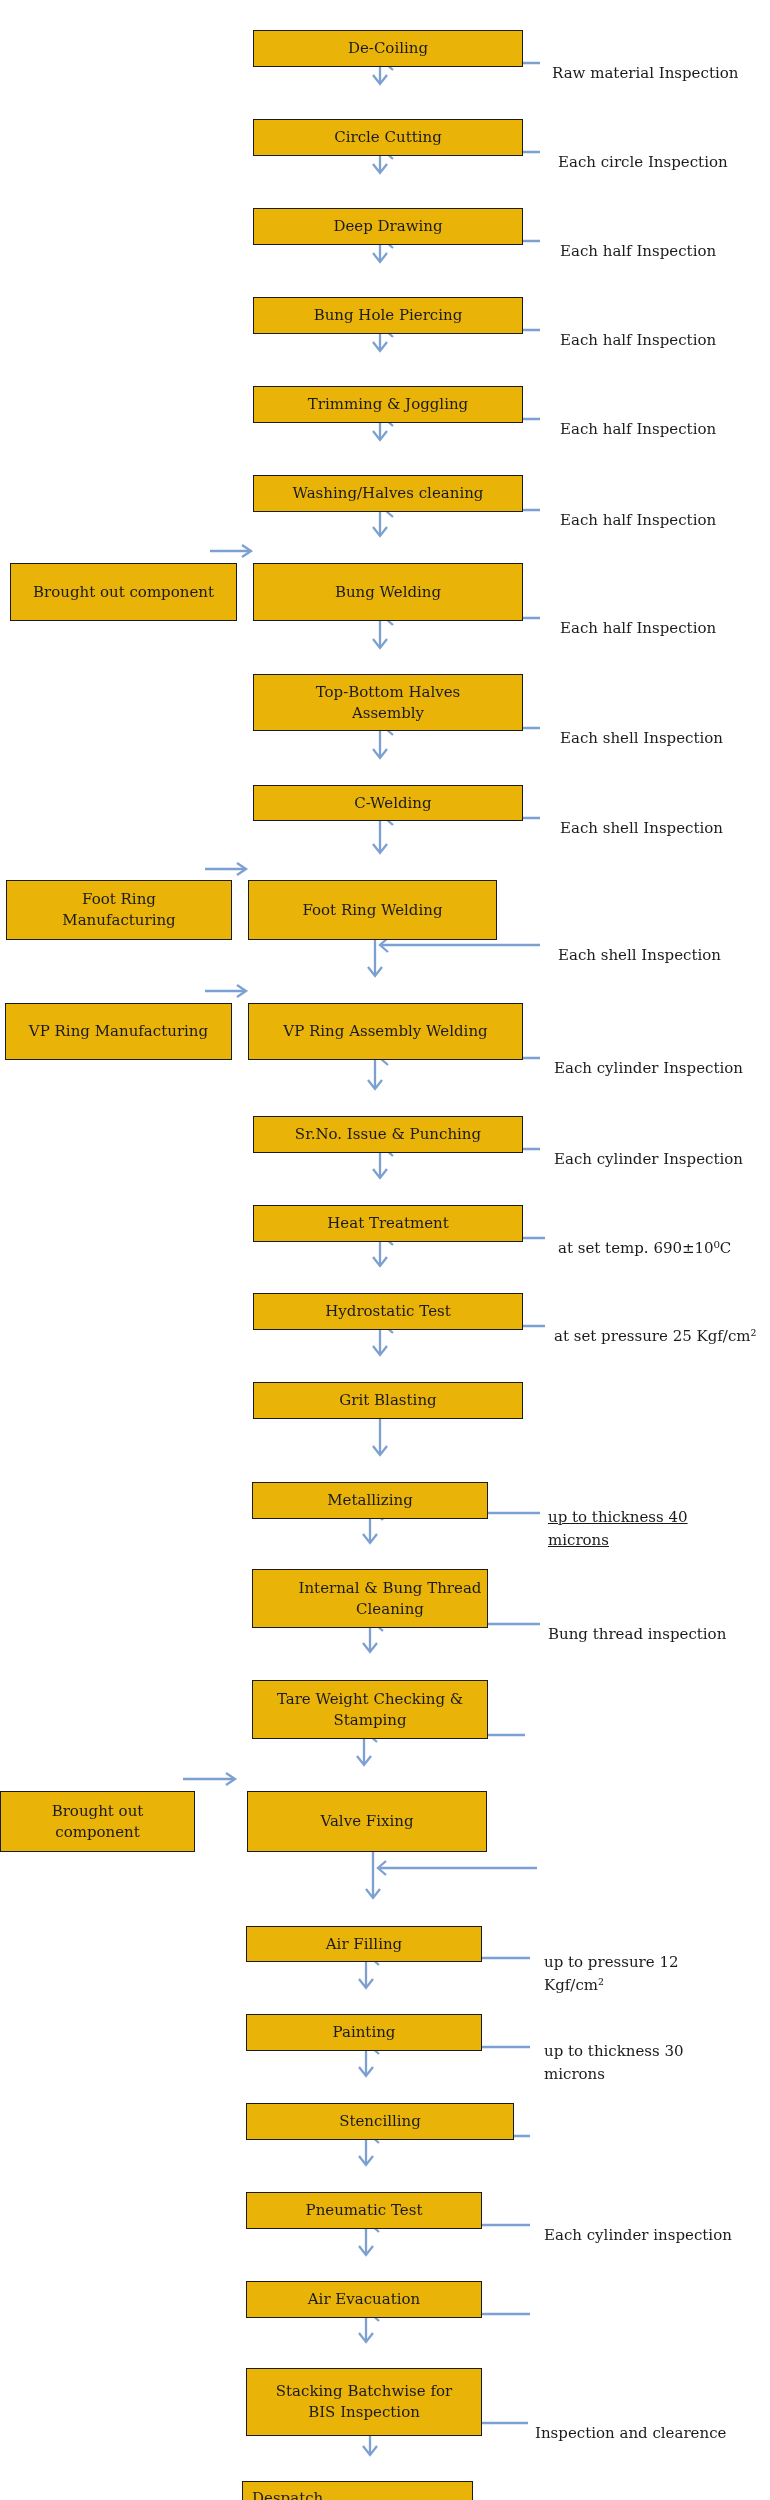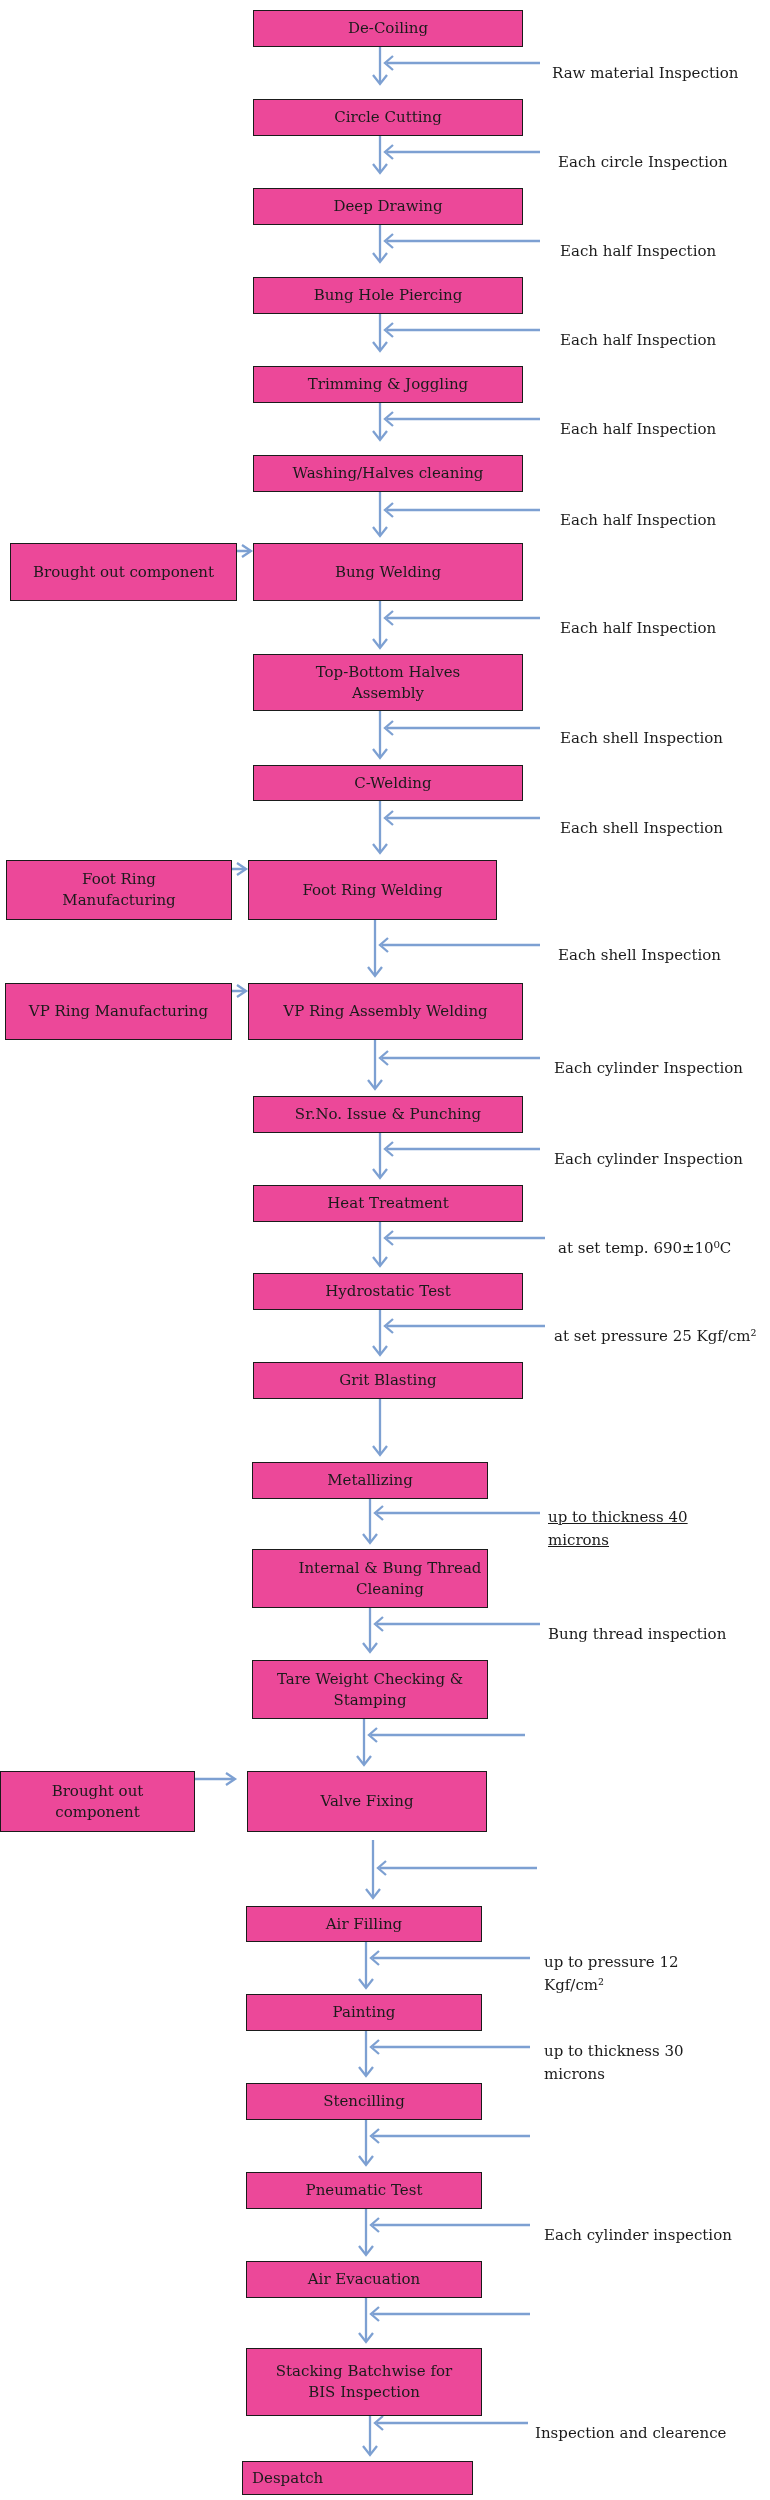--- a/index.html
+++ b/index.html
@@ -12,29 +12,30 @@
     overflow:hidden;
   }
   #arrow-layer{
     position:absolute;left:0;top:0;width:770px;height:2500px;
     pointer-events:none;
   }
   .flow-box{
     position:absolute;
     box-sizing:border-box;
     border:1.4px solid #1b1b1b;
-    background:#ec4899;
+    background:#eab308;
     display:flex;
     flex-direction:column;
     justify-content:center;
     align-items:center;
     text-align:center;
     font-size:15px;
     line-height:1.38;
     color:#1b1b1b;
+    margin-top:20px;
   }
   .flow-box.left-align{
     align-items:flex-start;
     text-align:right;
     padding-left:9px;
   }
   .note{
     position:absolute;
     font-size:15px;
     line-height:1.5;
@@ -344,21 +345,21 @@
         <div>up to pressure 12</div>
         <div>Kgf/cm²</div>
       </div>
       <div class="flow-box" style="left: 246px; top: 1994px; width: 236px; height: 37px;">
         <div>Painting</div>
       </div>
       <div class="note" style="left: 544px; top: 2040px;">
         <div>up to thickness 30</div>
         <div>microns</div>
       </div>
-      <div class="flow-box" style="left: 246px; top: 2083px; width: 236px; height: 37px;">
+      <div class="flow-box" style="left: 246px; top: 2083px; width: 268px; height: 37px;">
         <div>Stencilling</div>
       </div>
       <div class="flow-box" style="left: 246px; top: 2172px; width: 236px; height: 37px;">
         <div>Pneumatic Test</div>
       </div>
       <div class="note" style="left: 544px; top: 2224px;">
         <div>Each cylinder inspection</div>
       </div>
       <div class="flow-box" style="left: 246px; top: 2261px; width: 236px; height: 37px; text-align: center;">
         <div>Air Evacuation</div>

